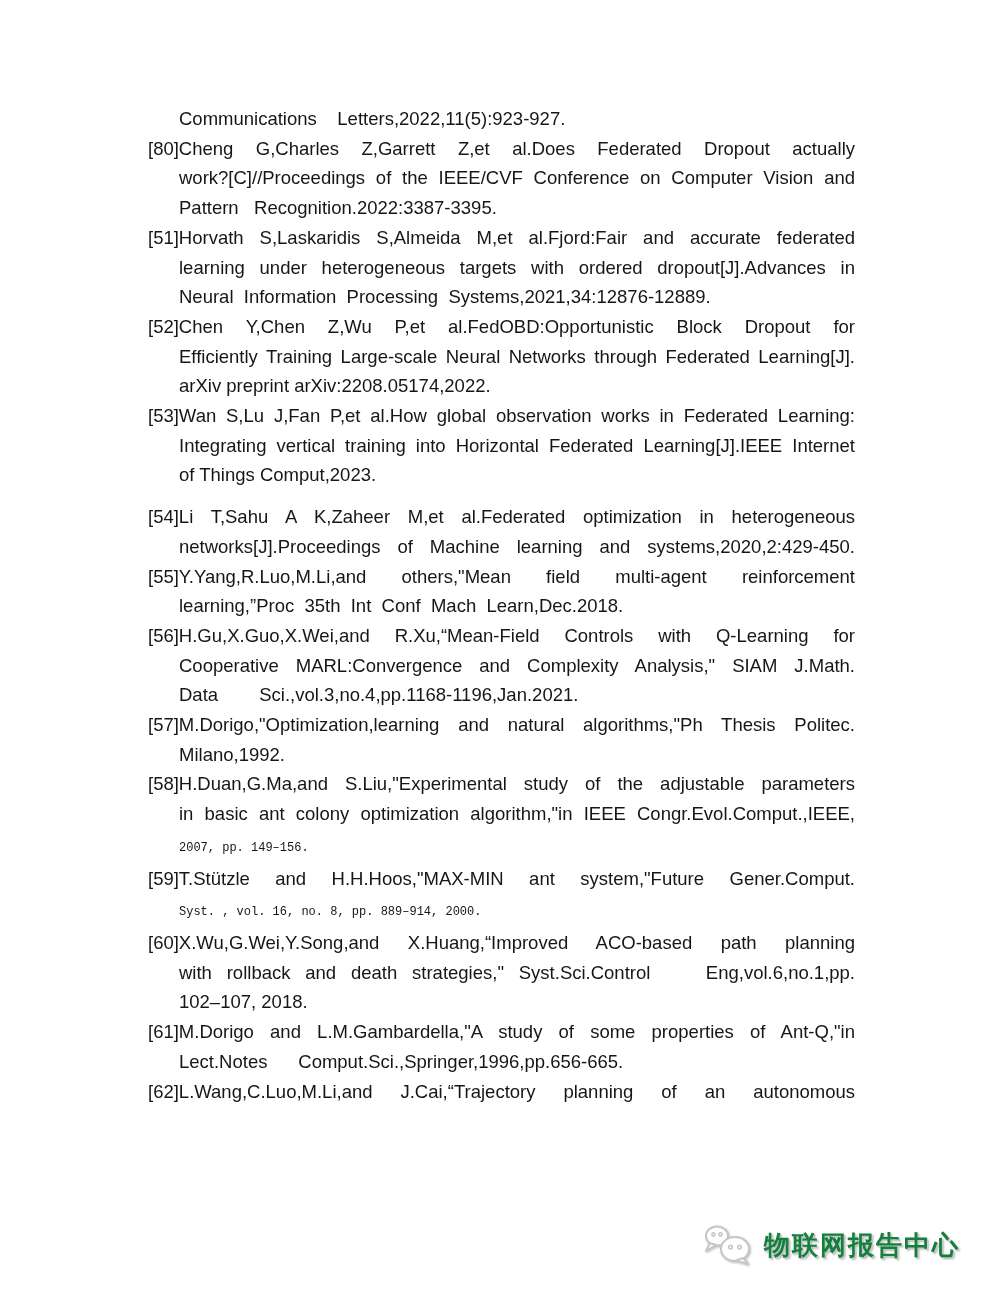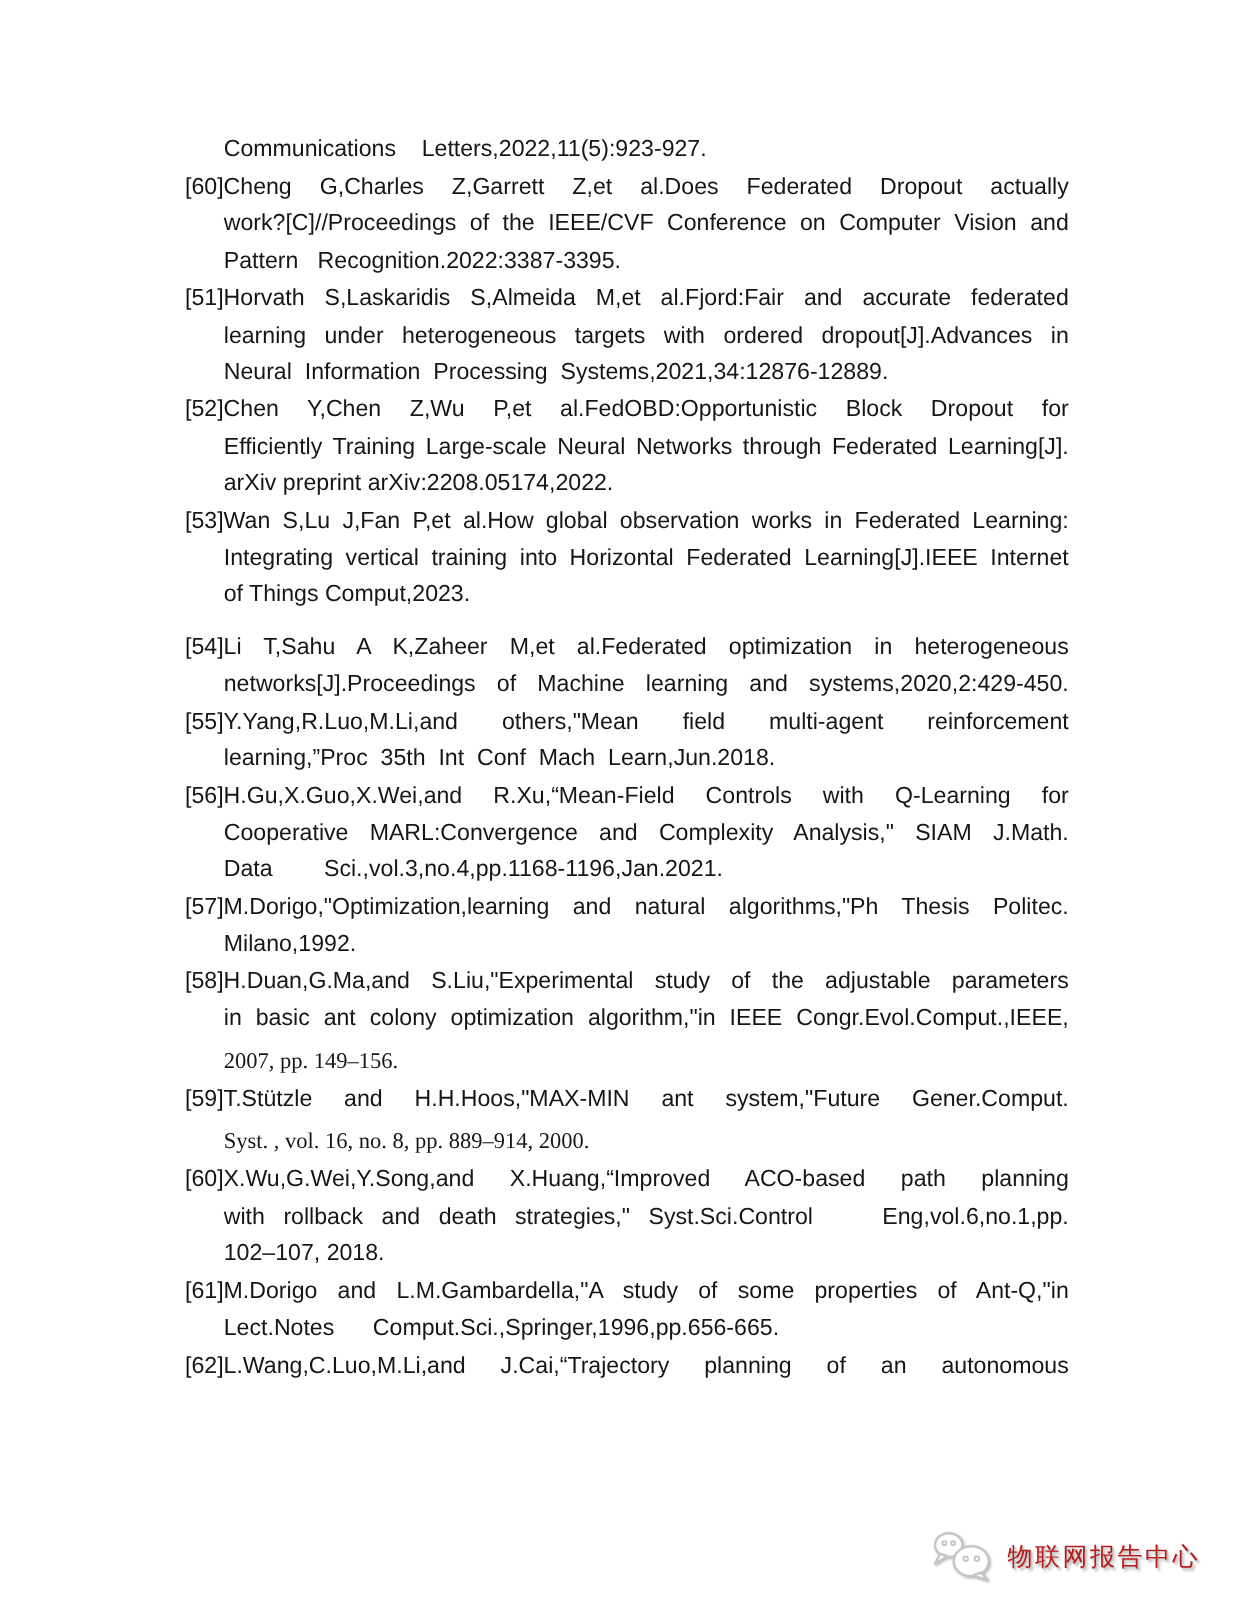--- a/index.html
+++ b/index.html
@@ -31,57 +31,57 @@
   .ref { margin: 0; }
   .ref.gap { margin-top: 12px; }
   .line { min-height: 29.7px; }
   .line.cont { padding-left: 31px; }
   .line.just {
     text-align: justify;
     text-align-last: justify;
   }
   .line.pre { white-space: pre-wrap; }
   .line.serif {
-    font-family: Liberation Serif, serif;
-    font-size: 18px;
+    font-family: Liberation Mono, monospace;
+    font-size: 12px;
     margin-top: 5px;
   }
   .watermark {
     position: absolute;
     right: 40px;
     bottom: 28px;
     display: flex;
     align-items: center;
     gap: 9px;
     user-select: none;
   }
   .wm-icon svg {
     display: block;
     filter: drop-shadow(1.5px 1.5px 1px #bdbdbd);
   }
   .wm-text {
-    font-size: 20px;
-    font-weight: 400;
+    font-size: 26px;
+    font-weight: 700;
     letter-spacing: 2px;
-    color: #b91c1c;
+    color: #15803d;
     text-shadow: 1px 1px 0 #c8c8c8, 2px 2px 2px #b9b9b9;
     font-family: "DejaVu Sans", sans-serif;
   }
 </style>
 </head>
 <body>
 
 <div class="page">
 
   <div class="refs">
       <div class="ref">
         <div class="line cont pre">Communications    Letters,2022,11(5):923-927.</div>
       </div>
       <div class="ref">
-        <div class="line just">[60]Cheng G,Charles Z,Garrett Z,et al.Does Federated Dropout actually</div>
+        <div class="line just">[80]Cheng G,Charles Z,Garrett Z,et al.Does Federated Dropout actually</div>
         <div class="line cont just">work?[C]//Proceedings of the IEEE/CVF Conference on Computer Vision and</div>
         <div class="line cont pre">Pattern   Recognition.2022:3387-3395.</div>
       </div>
       <div class="ref">
         <div class="line just">[51]Horvath S,Laskaridis S,Almeida M,et al.Fjord:Fair and accurate federated</div>
         <div class="line cont just">learning under heterogeneous targets with ordered dropout[J].Advances in</div>
         <div class="line cont pre">Neural  Information  Processing  Systems,2021,34:12876-12889.</div>
       </div>
       <div class="ref">
         <div class="line just">[52]Chen Y,Chen Z,Wu P,et al.FedOBD:Opportunistic Block Dropout for</div>
@@ -92,21 +92,21 @@
         <div class="line just">[53]Wan S,Lu J,Fan P,et al.How global observation works in Federated Learning:</div>
         <div class="line cont just">Integrating vertical training into Horizontal Federated Learning[J].IEEE Internet</div>
         <div class="line cont">of Things Comput,2023.</div>
       </div>
       <div class="ref gap">
         <div class="line just">[54]Li T,Sahu A K,Zaheer M,et al.Federated optimization in heterogeneous</div>
         <div class="line cont just">networks[J].Proceedings of Machine learning and systems,2020,2:429-450.</div>
       </div>
       <div class="ref">
         <div class="line just">[55]Y.Yang,R.Luo,M.Li,and others,"Mean field multi-agent reinforcement</div>
-        <div class="line cont pre">learning,”Proc  35th  Int  Conf  Mach  Learn,Jun.2018.</div>
+        <div class="line cont pre">learning,”Proc  35th  Int  Conf  Mach  Learn,Dec.2018.</div>
       </div>
       <div class="ref">
         <div class="line just">[56]H.Gu,X.Guo,X.Wei,and R.Xu,“Mean-Field Controls with Q-Learning for</div>
         <div class="line cont just">Cooperative MARL:Convergence and Complexity Analysis," SIAM J.Math.</div>
         <div class="line cont pre">Data        Sci.,vol.3,no.4,pp.1168-1196,Jan.2021.</div>
       </div>
       <div class="ref">
         <div class="line just">[57]M.Dorigo,"Optimization,learning and natural algorithms,"Ph Thesis Politec.</div>
         <div class="line cont">Milano,1992.</div>
       </div>

